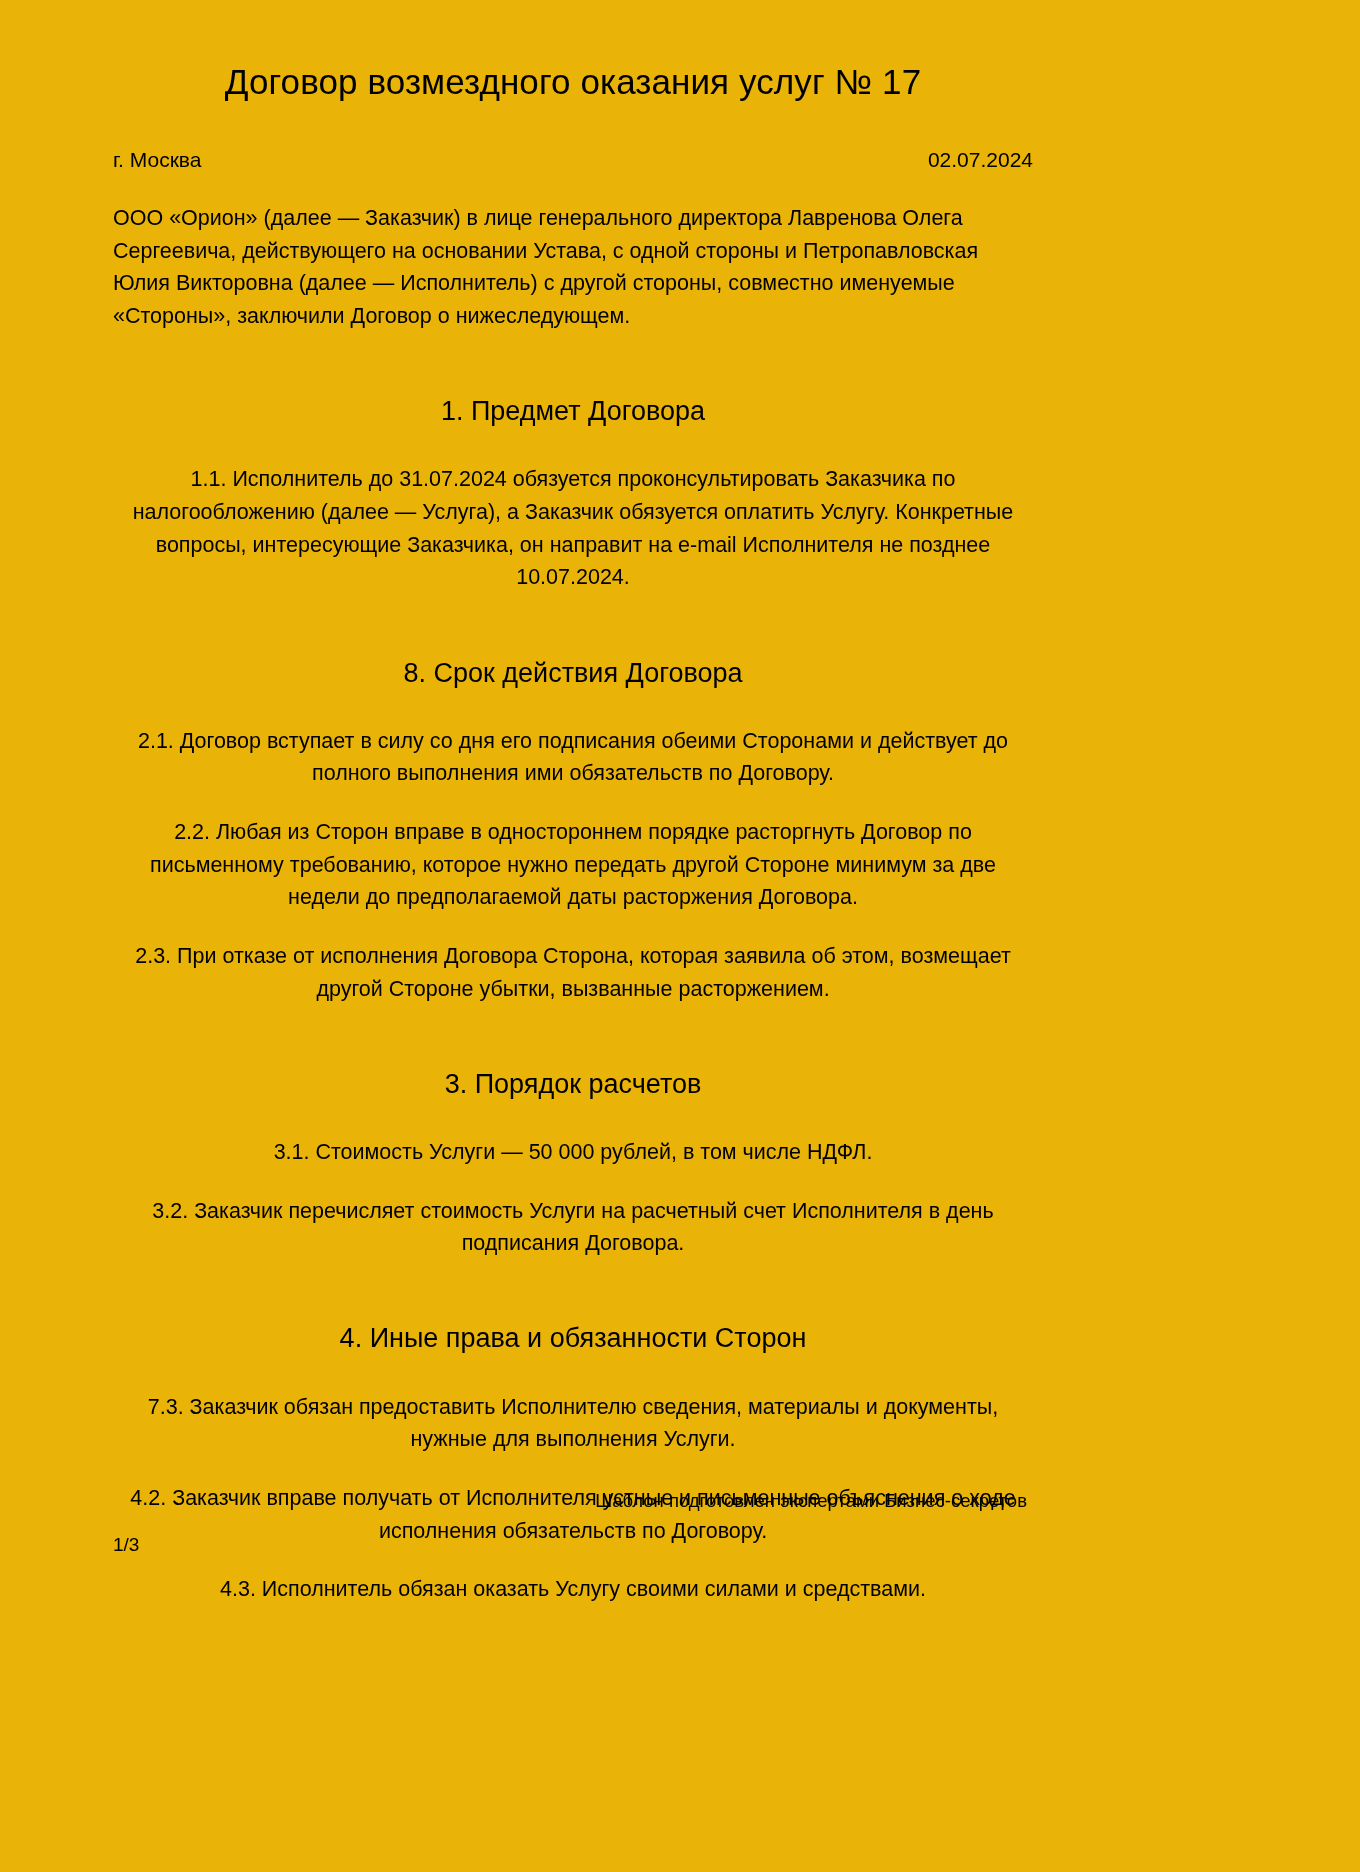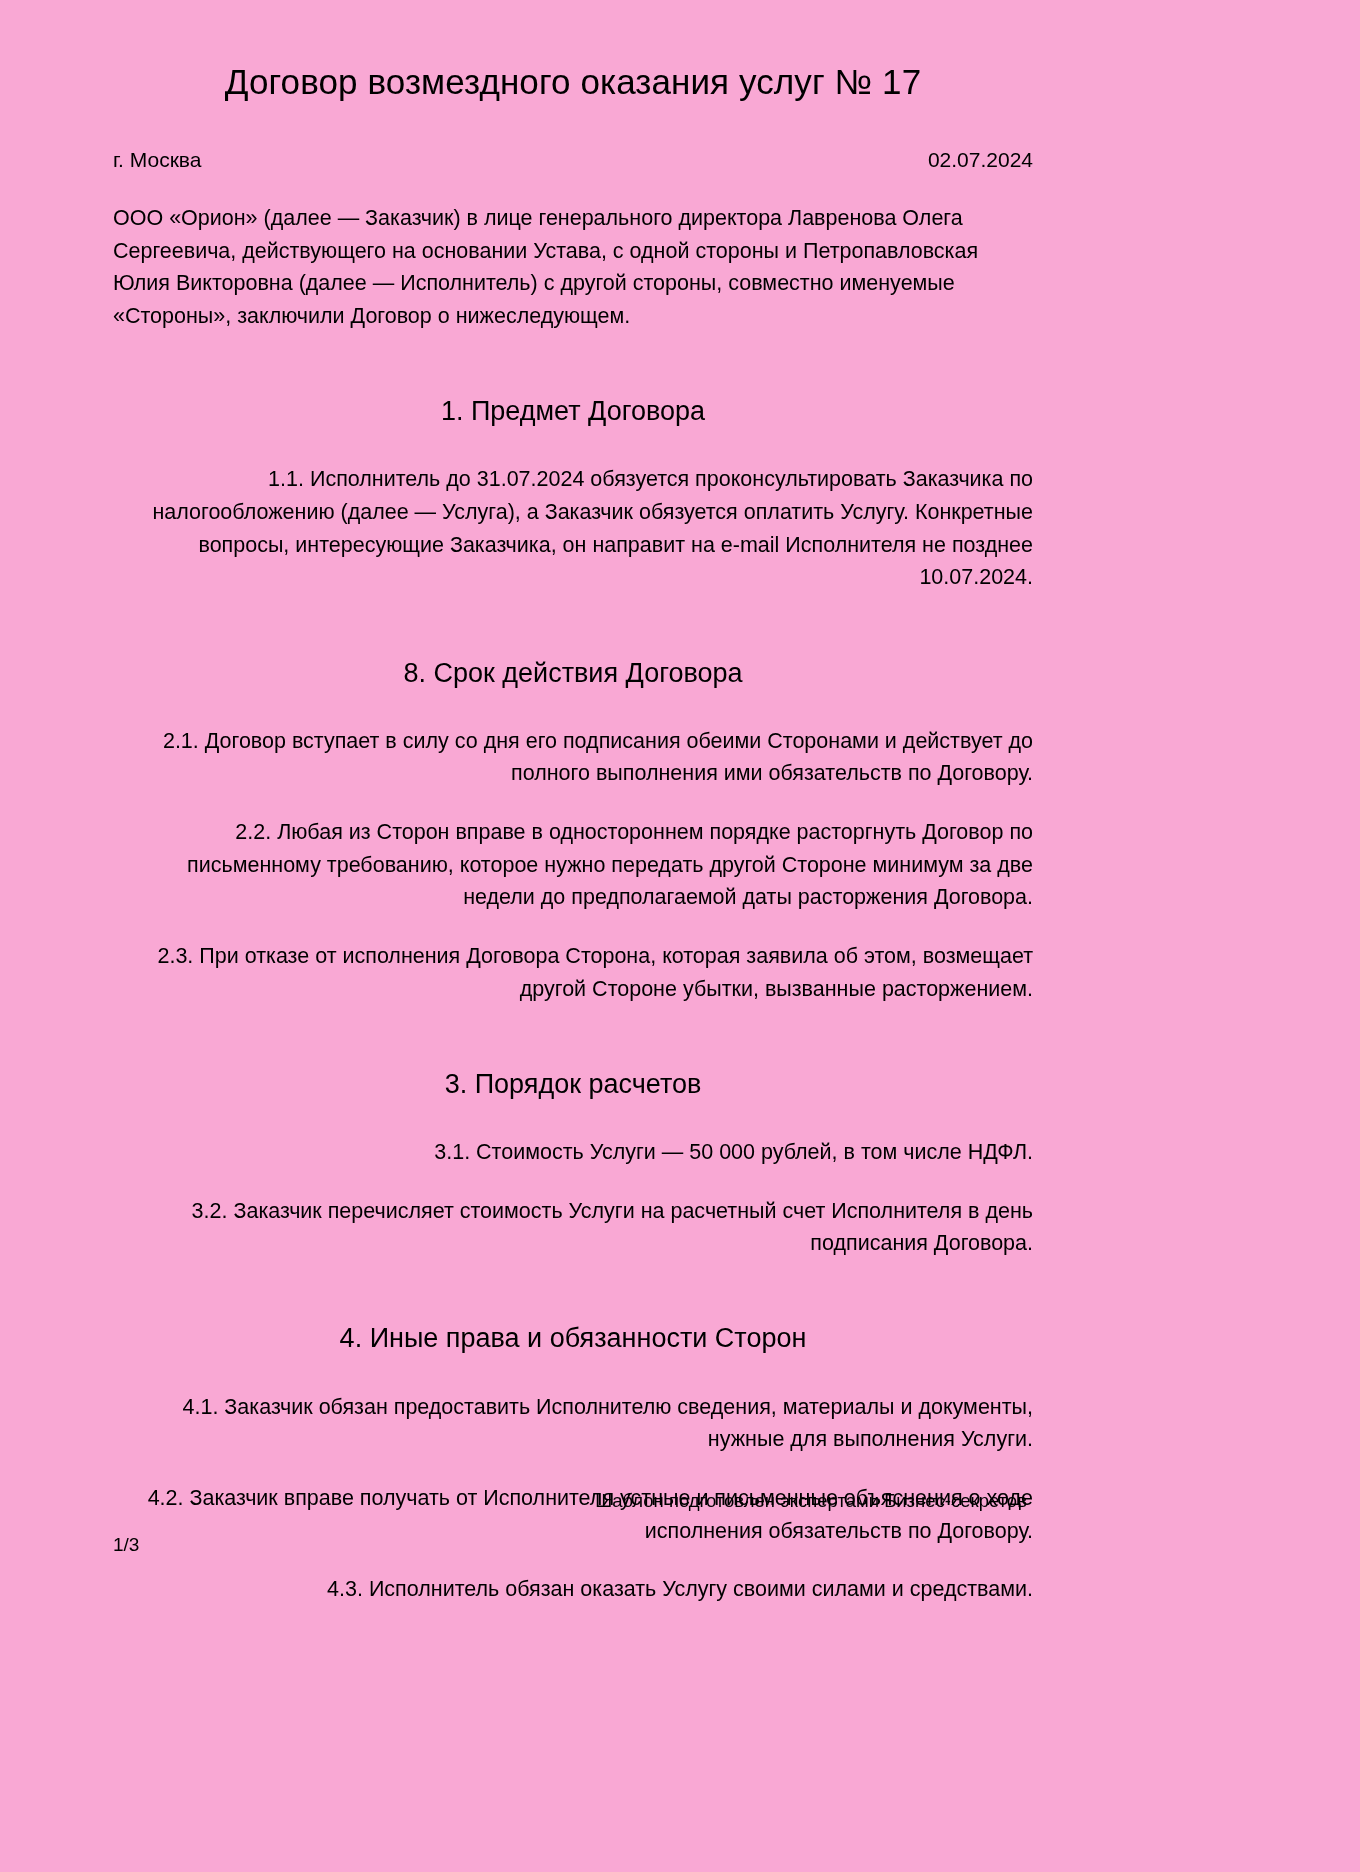--- a/index.html
+++ b/index.html
@@ -4,21 +4,21 @@
 <style>
   html, body {
     margin: 0;
     padding: 0;
     background: #ffffff;
   }
   .page {
     position: relative;
     width: 1360px;
     height: 1872px;
-    background: #f9a8d4;
+    background: #eab308;
     box-sizing: border-box;
     padding: 0;
     overflow: hidden;
     font-family: "Liberation Sans", sans-serif;
     color: #000000;
   }
   .content {
     position: absolute;
     left: 113px;
     top: 0;
@@ -56,21 +56,21 @@
     font-weight: 400;
     line-height: 1.3;
     margin: 0;
     padding-top: 40px;
     padding-bottom: 8px;
   }
   .clause {
     font-size: 21.5px;
     line-height: 1.52;
     margin-top: 26px;
-    text-align: right;
+    text-align: center;
   }
   .footer-note {
     position: absolute;
     right: 6px;
     top: 1488px;
     width: 920px;
     text-align: right;
     font-size: 18.5px;
     line-height: 1.4;
   }
@@ -103,21 +103,21 @@
     <h2 class="section-heading">8. Срок действия Договора</h2>
     <p class="clause">2.1. Договор вступает в силу со дня его подписания обеими Сторонами и действует до полного выполнения ими обязательств по Договору.</p>
     <p class="clause">2.2. Любая из Сторон вправе в одностороннем порядке расторгнуть Договор по письменному требованию, которое нужно передать другой Стороне минимум за две недели до предполагаемой даты расторжения Договора.</p>
     <p class="clause">2.3. При отказе от исполнения Договора Сторона, которая заявила об этом, возмещает другой Стороне убытки, вызванные расторжением.</p>
 
     <h2 class="section-heading">3. Порядок расчетов</h2>
     <p class="clause">3.1. Стоимость Услуги — 50 000 рублей, в том числе НДФЛ.</p>
     <p class="clause">3.2. Заказчик перечисляет стоимость Услуги на расчетный счет Исполнителя в день подписания Договора.</p>
 
     <h2 class="section-heading">4. Иные права и обязанности Сторон</h2>
-    <p class="clause">4.1. Заказчик обязан предоставить Исполнителю сведения, материалы и документы, нужные для выполнения Услуги.</p>
+    <p class="clause">7.3. Заказчик обязан предоставить Исполнителю сведения, материалы и документы, нужные для выполнения Услуги.</p>
     <p class="clause">4.2. Заказчик вправе получать от Исполнителя устные и письменные объяснения о ходе исполнения обязательств по Договору.</p>
     <p class="clause">4.3. Исполнитель обязан оказать Услугу своими силами и средствами.</p>
 
     <div class="footer-note">Шаблон подготовлен экспертами Бизнес-секретов</div>
 
     <div class="page-indicator">1/3</div>
 
   </div>
 </div>
 

